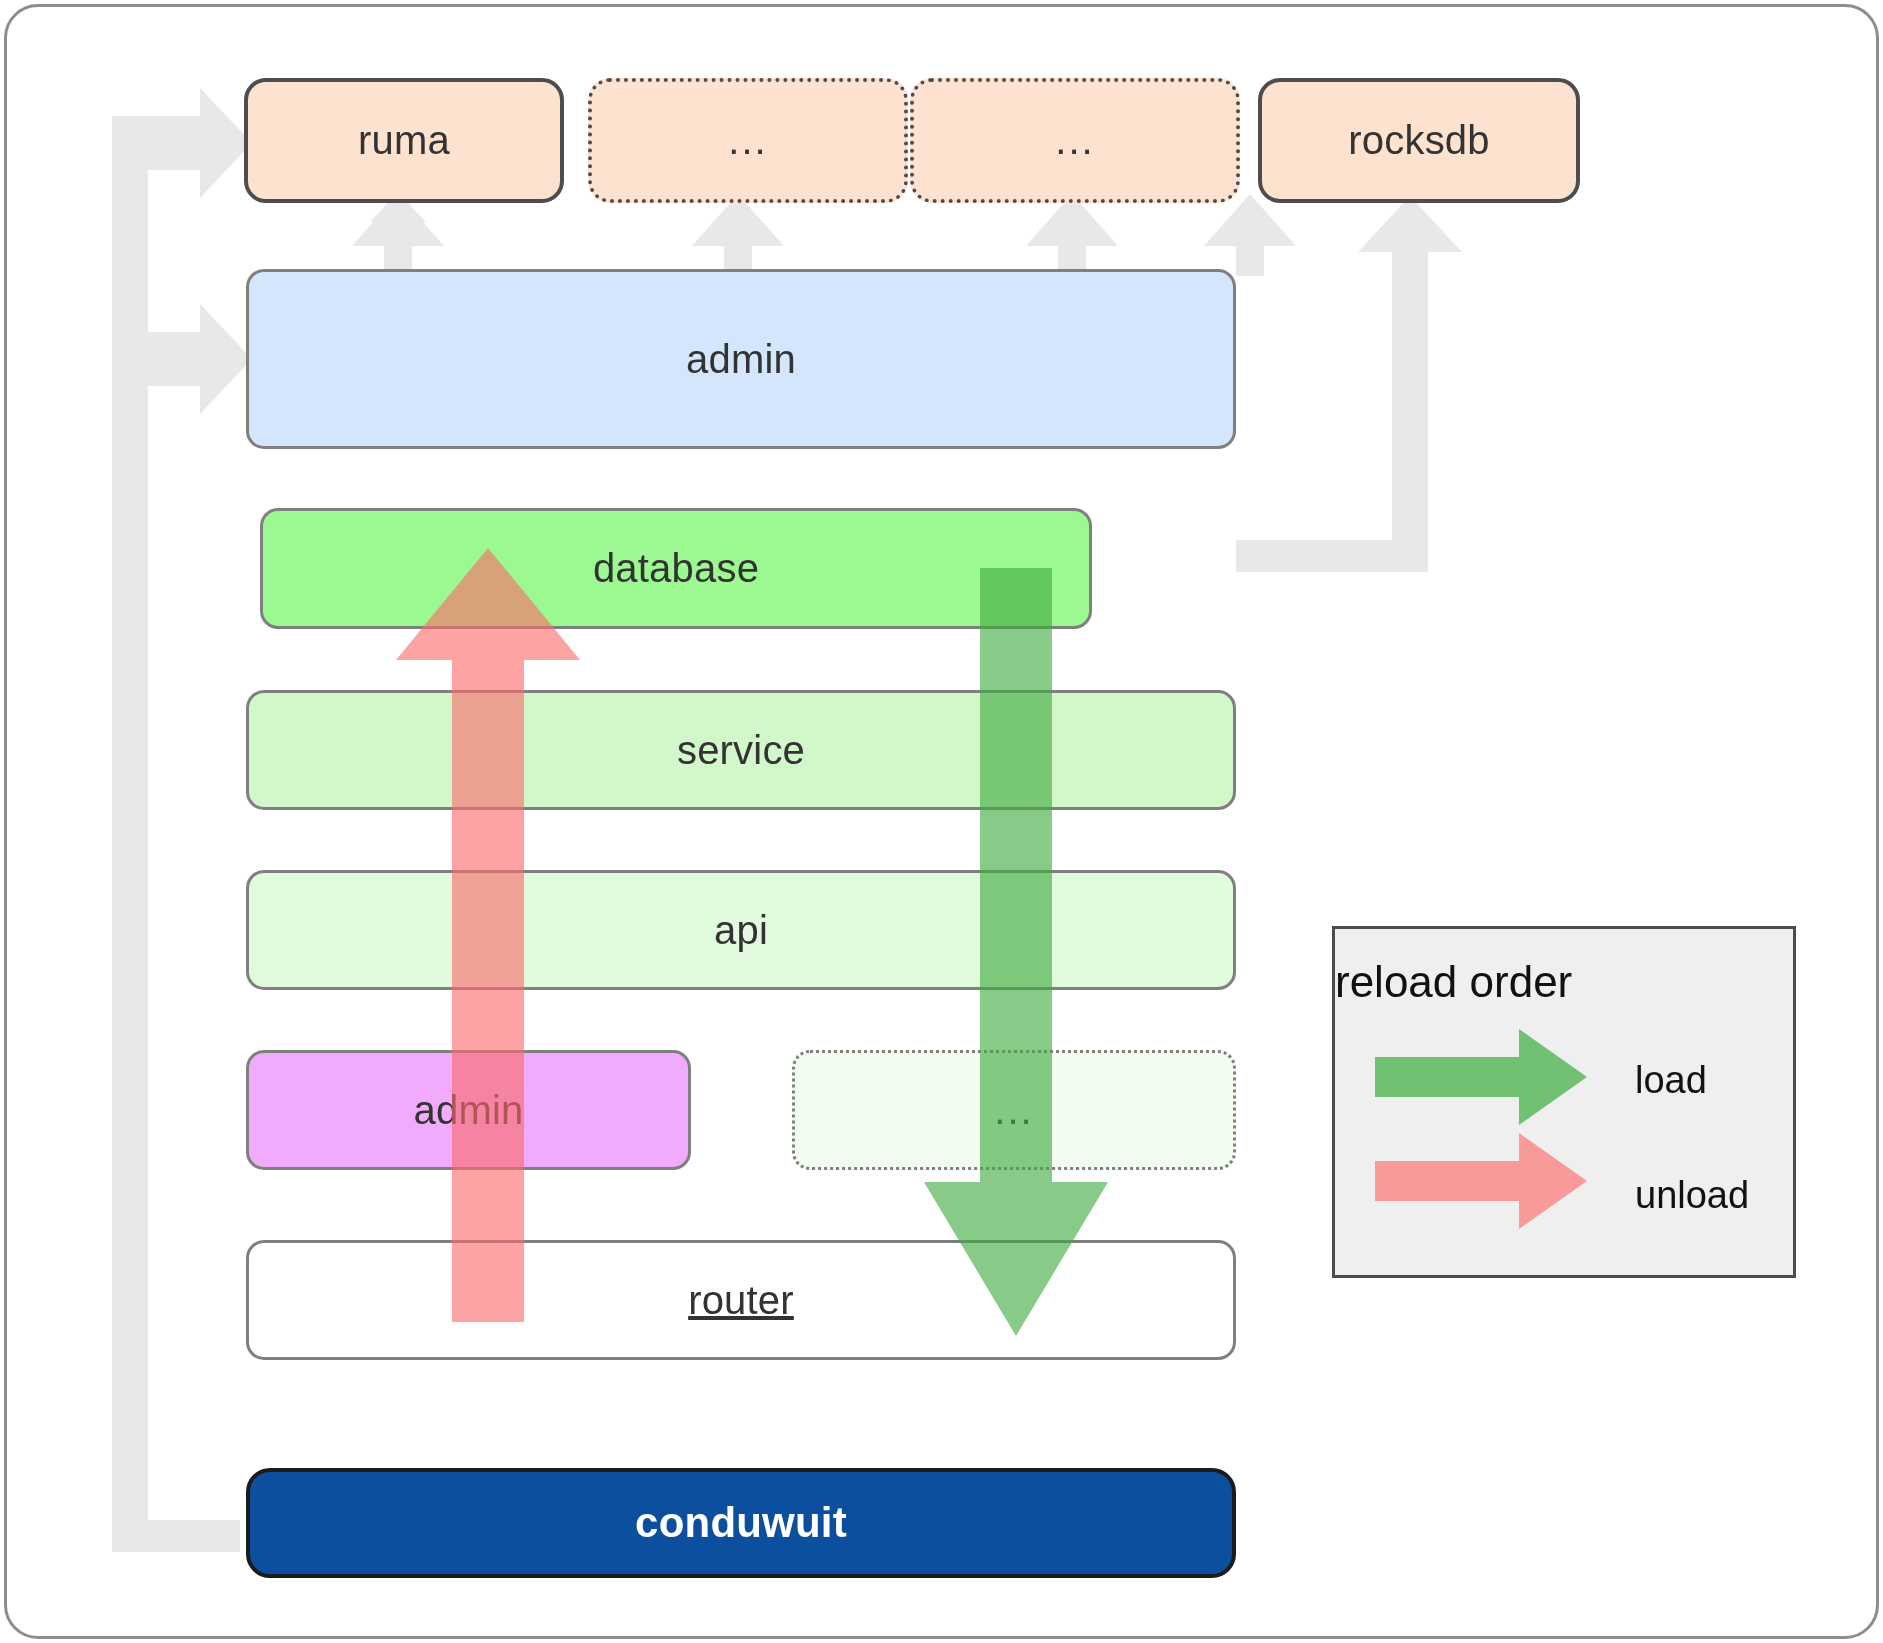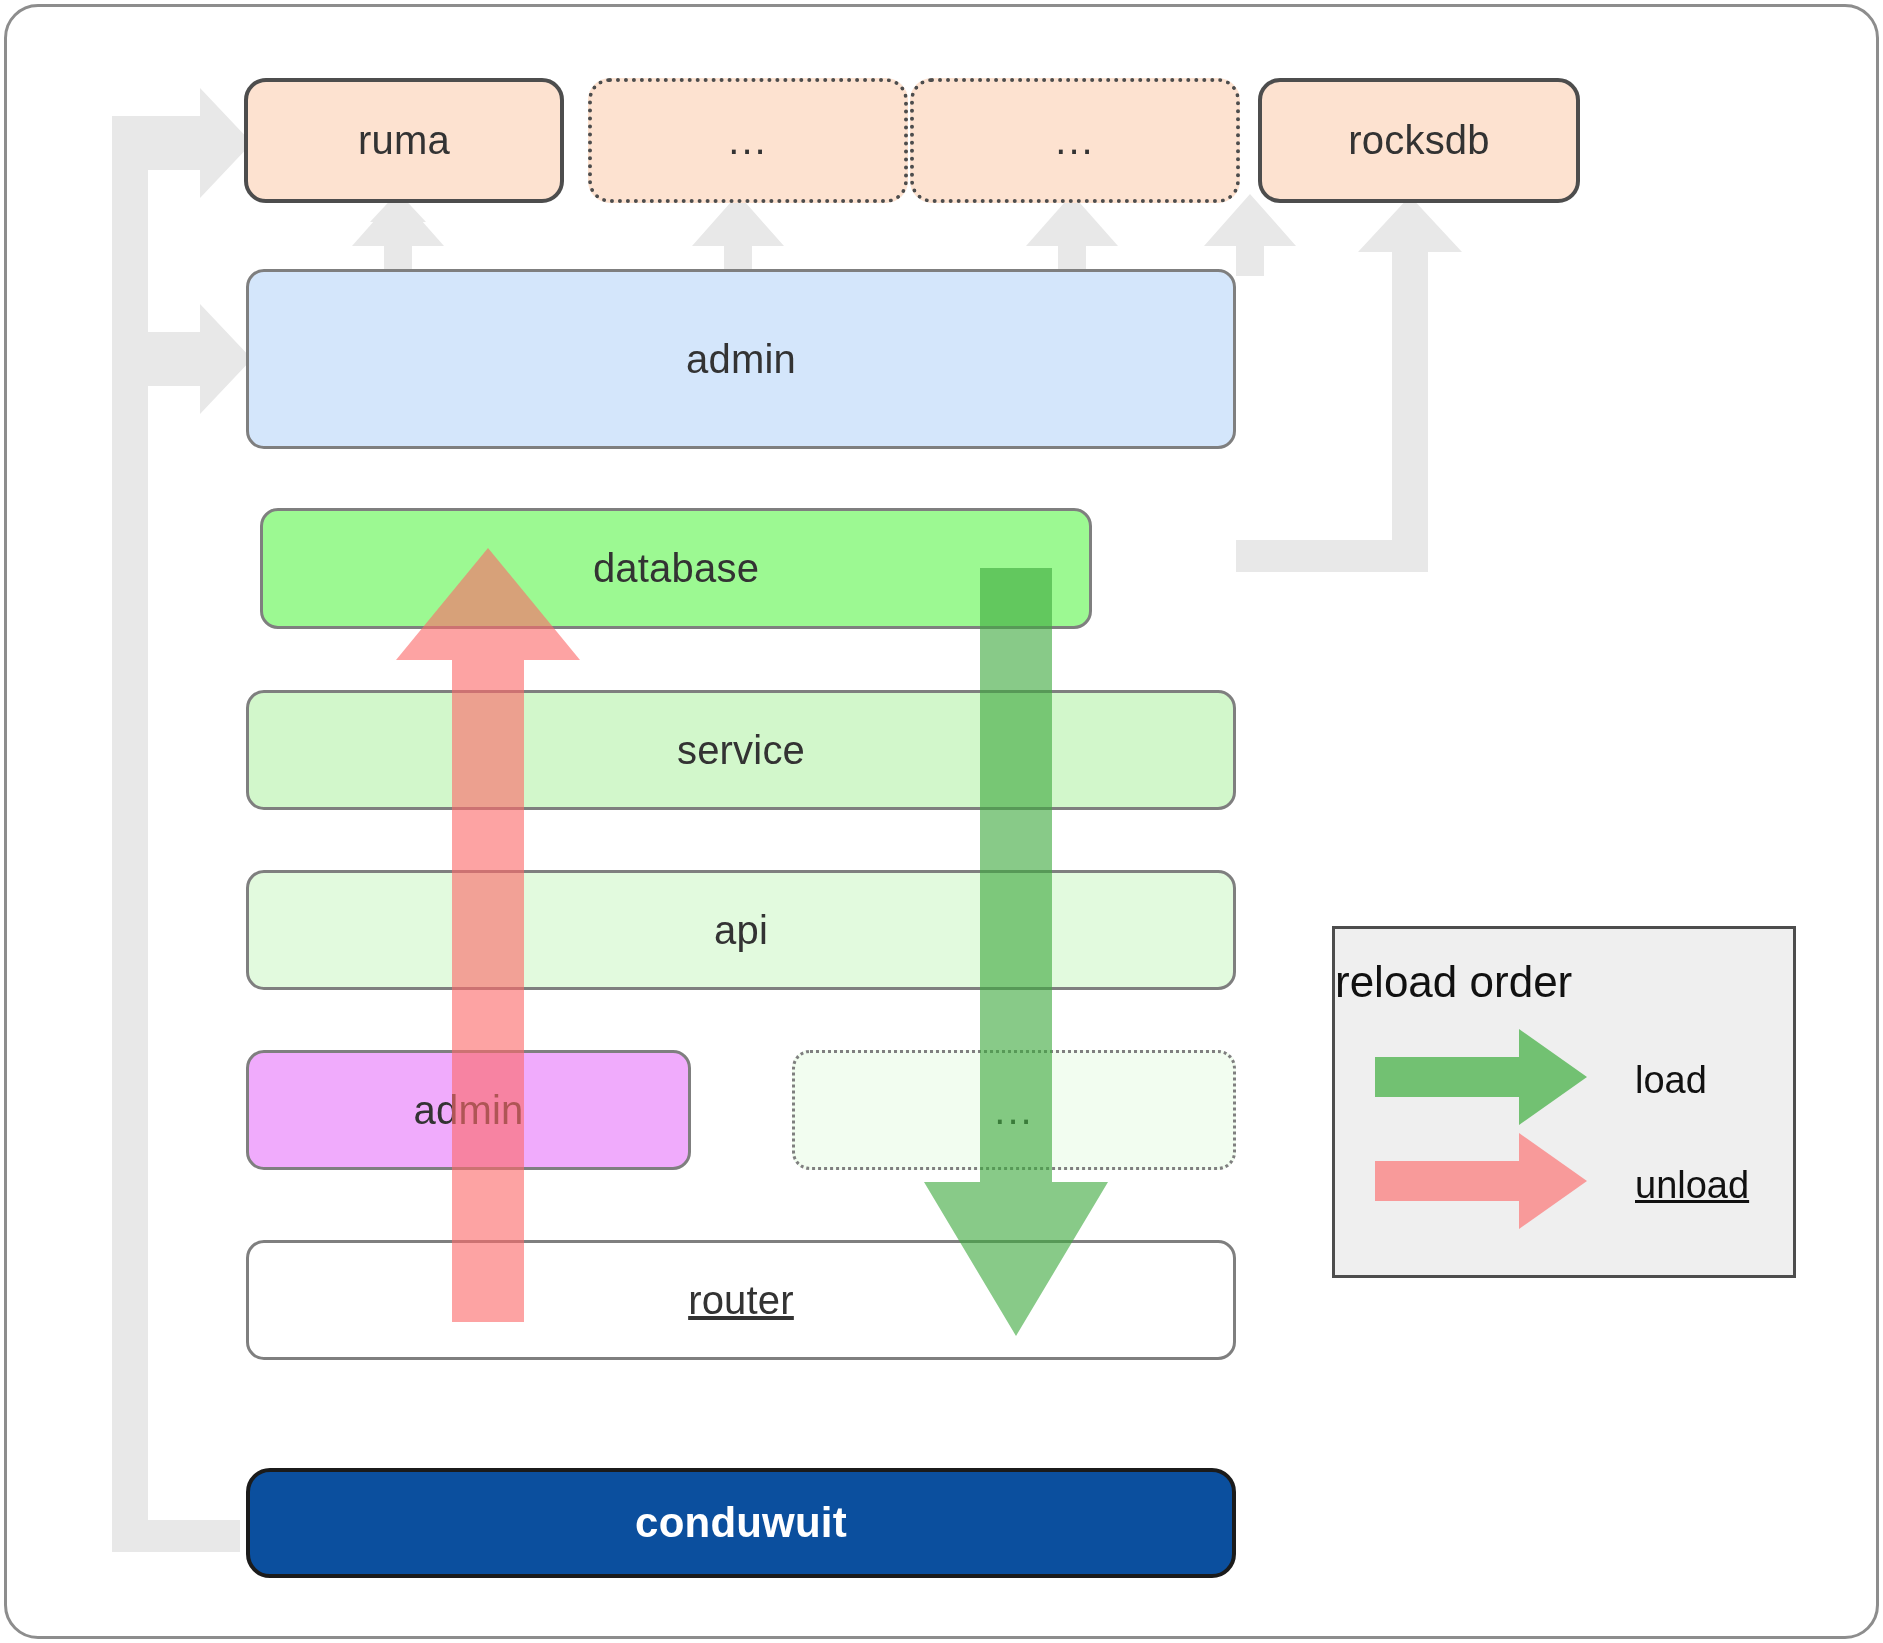--- a/index.html
+++ b/index.html
@@ -94,21 +94,21 @@
     text-align: left;
     font-size: 44px;
     color: #111111;
   }
   .legend-label {
     position: absolute;
     font-size: 38px;
     color: #111111;
   }
   #legend-load-label  { left: 300px; top: 130px; }
-  #legend-unload-label{ left: 300px; top: 235px; text-decoration: underline; }
+  #legend-unload-label{ left: 300px; top: 245px; }
   svg#legend-arrows {
     position: absolute;
     left: 0; top: 0;
     width: 464px; height: 352px;
   }
 </style>
 </head>
 <body>
 
 <div id="stage">

